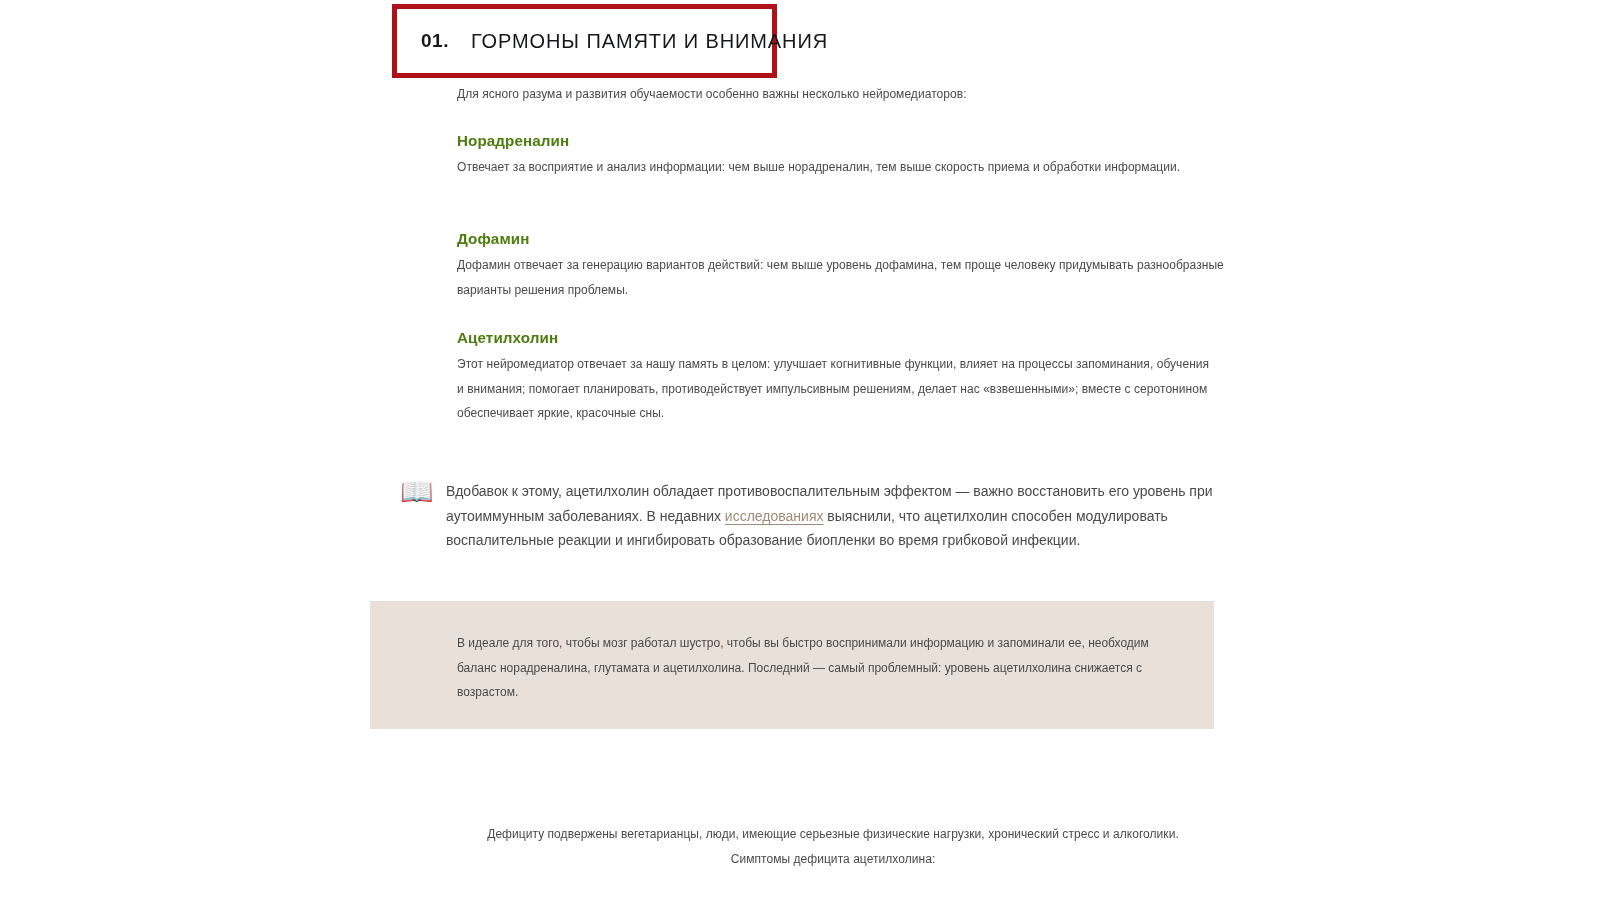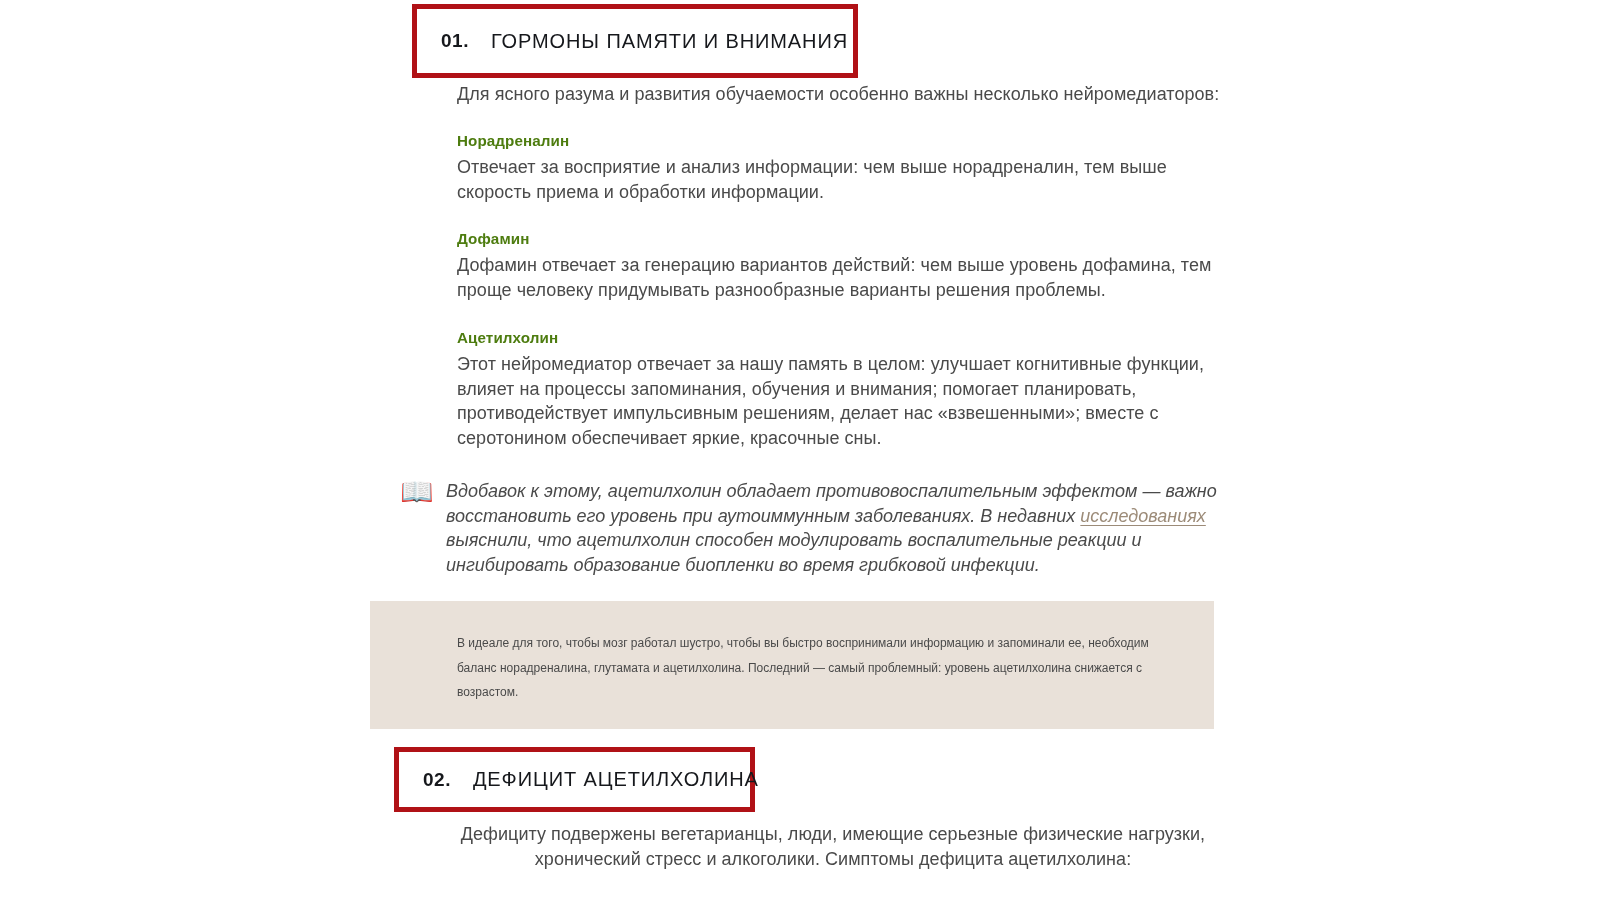--- a/index.html
+++ b/index.html
@@ -42,27 +42,27 @@
     white-space: nowrap;
   }
   .section-banner .sec-title {
     font-size: 20px;
     font-weight: 400;
     letter-spacing: 0.9px;
     color: #16181c;
     white-space: nowrap;
   }
 
-  #banner-01 { left: 412px; top: 4px;   width: 446px; height: 74px; }
+  #banner-01 { left: 392px; top: 4px;   width: 385px; height: 74px; }
   #banner-02 { left: 394px; top: 747px; width: 361px; height: 65px; }
 
   
   .copy {
     position: absolute;
-    font-size: 18px;
+    font-size: 12px;
     line-height: 24.6px;
     color: #4a4a4a;
     letter-spacing: 0.05px;
   }
 
   .lead       { left: 457px; top: 82px;  width: 780px; }
   .sub-head {
     position: absolute;
     font-size: 15.2px;
     font-weight: 700;
@@ -91,25 +91,24 @@
     flex: 0 0 46px;
     font-size: 27px;
     line-height: 30px;
     padding-top: 1px;
     color: #1d1d1d;
     text-align: left;
     user-select: none;
   }
   .note .note-body {
     flex: 1 1 auto;
-    font-size: 18px;
+    font-size: 14px;
     line-height: 24.6px;
     color: #4a4a4a;
     padding-top: 3px;
-    font-style: italic;
   }
   .note .note-body a,
   .inline-link {
     color: #9c8b78;
     text-decoration: underline;
     text-underline-offset: 3px;
     text-decoration-thickness: 1px;
     cursor: pointer;
   }
 
@@ -160,20 +159,16 @@
     <span class="book-icon">📖</span>
     <div class="note-body">
       <span>Вдобавок к этому, ацетилхолин обладает противовоспалительным эффектом — важно восстановить его уровень при аутоиммунным заболеваниях. В недавних </span><a class="inline-link">исследованиях</a><span> выяснили, что ацетилхолин способен модулировать воспалительные реакции и ингибировать образование биопленки во время грибковой инфекции.</span>
     </div>
   </div>
 
   <div class="callout">
     <div class="callout-text">В идеале для того, чтобы мозг работал шустро, чтобы вы быстро воспринимали информацию и запоминали ее, необходим баланс норадреналина, глутамата и ацетилхолина. Последний — самый проблемный: уровень ацетилхолина снижается с возрастом.</div>
   </div>
 
-  <div class="section-banner" id="banner-02">
-    <span class="sec-num">02.</span>
-    <span class="sec-title">ДЕФИЦИТ АЦЕТИЛХОЛИНА</span>
-  </div>
 
   <div class="copy" id="p-deficit">Дефициту подвержены вегетарианцы, люди, имеющие серьезные физические нагрузки, хронический стресс и алкоголики. Симптомы дефицита ацетилхолина:</div>
 
 </div>
 
 </body></html>

